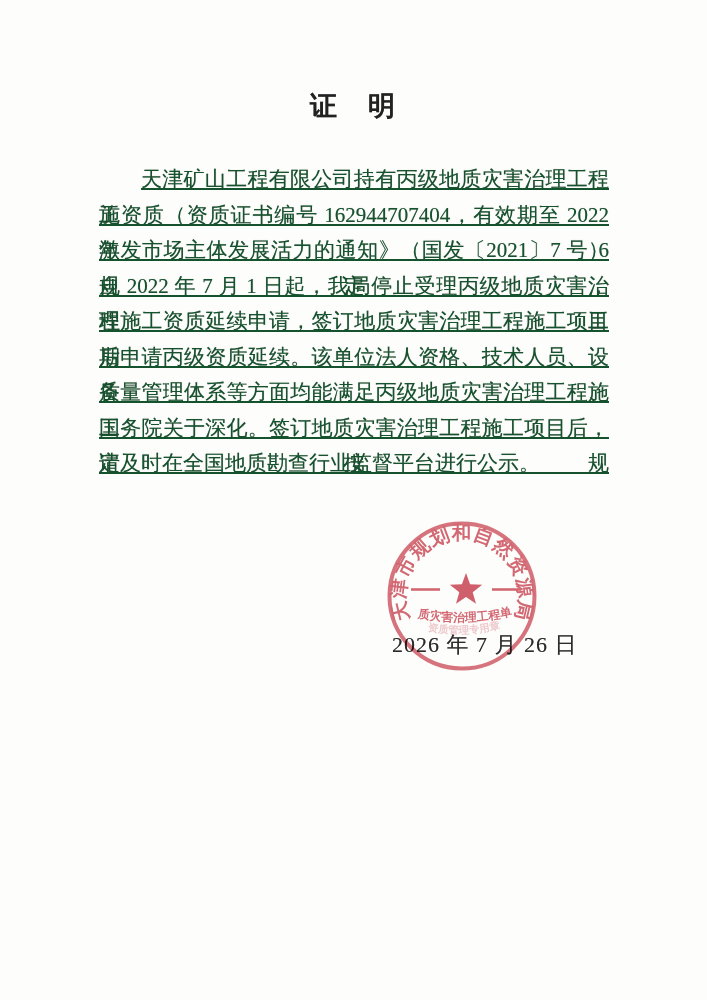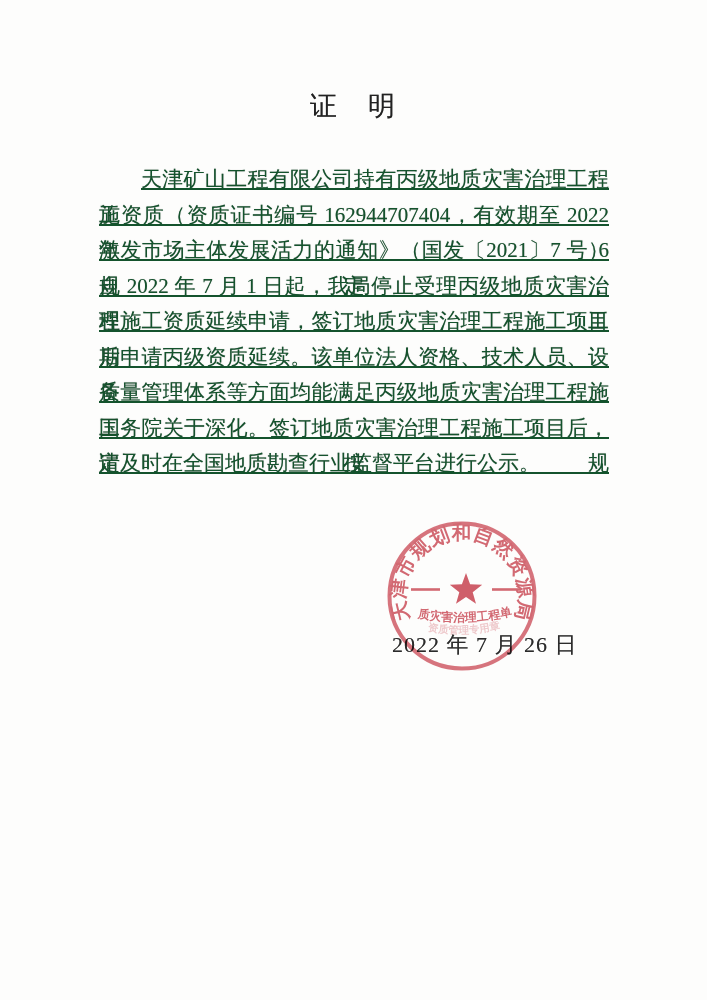--- a/index.html
+++ b/index.html
@@ -14,21 +14,21 @@
     font-family: "Liberation Serif", "DejaVu Serif", serif;
     color: #2e2e2e;
   }
   .doc-title {
     position: absolute;
     top: 88px;
     left: 0;
     width: 100%;
     text-align: center;
     font-size: 27px;
-    font-weight: normal;
+    font-weight: bold;
     letter-spacing: 2px;
     color: #222;
     text-shadow: 0 0 0.6px rgba(40,40,40,0.55);
   }
   .doc-body {
     position: absolute;
     top: 162px;
     left: 99px;
     width: 510px;
   }
@@ -101,15 +101,15 @@
     <line x1="27" y1="71.5" x2="56" y2="71.5" stroke="#cd5560" stroke-width="2.6"></line>
     <line x1="108" y1="71.5" x2="137" y2="71.5" stroke="#cd5560" stroke-width="2.6"></line>
     <text font-size="12" font-weight="bold" fill="#cd5560">
       <textPath href="#bottomPath" startOffset="50%" text-anchor="middle">地质灾害治理工程单位</textPath>
     </text>
     <text font-size="10.5" font-weight="bold" fill="#cd5560" opacity="0.35">
       <textPath href="#bottomPath2" startOffset="50%" text-anchor="middle">资质管理专用章</textPath>
     </text>
   </svg>
 
-  <div class="issue-date">2022 年 7 月 26 日</div>
+  <div class="issue-date">2026 年 7 月 26 日</div>
 
 </div>
 
 </body></html>

